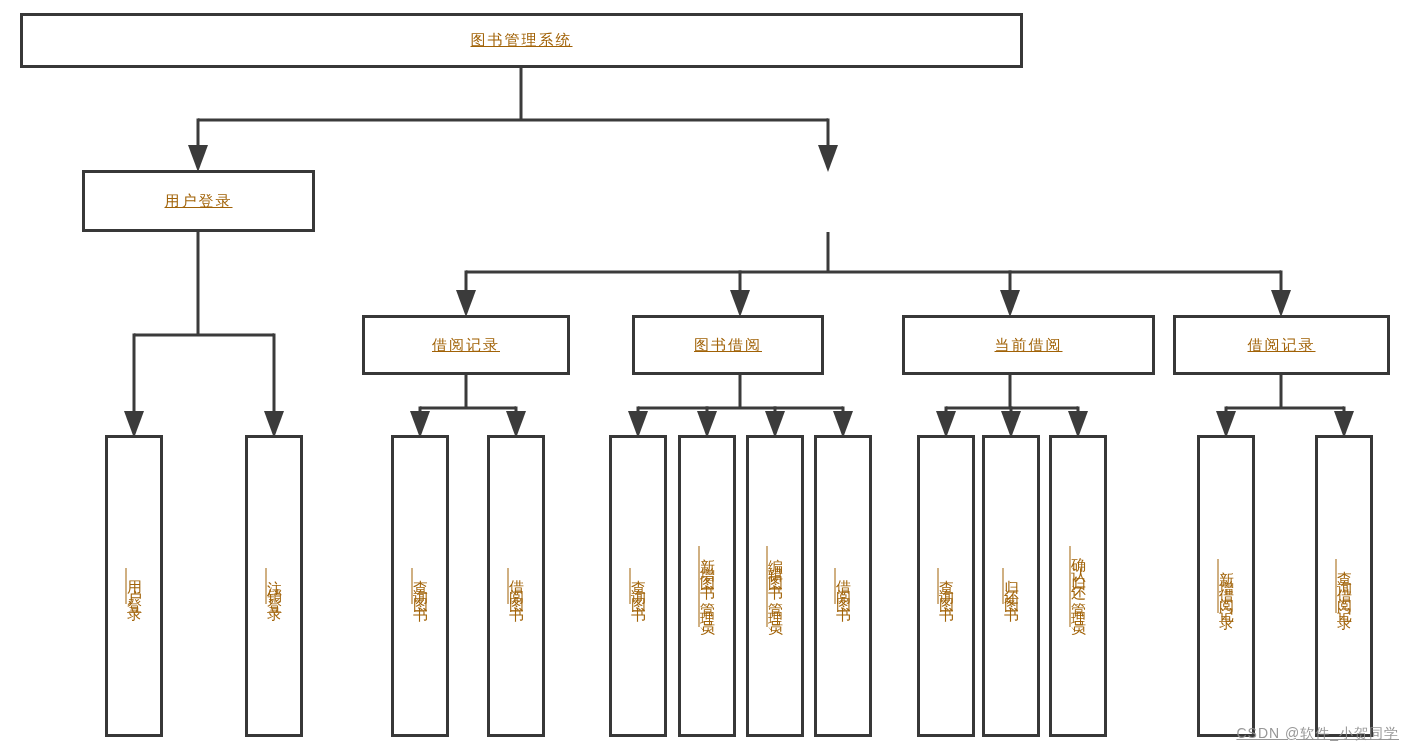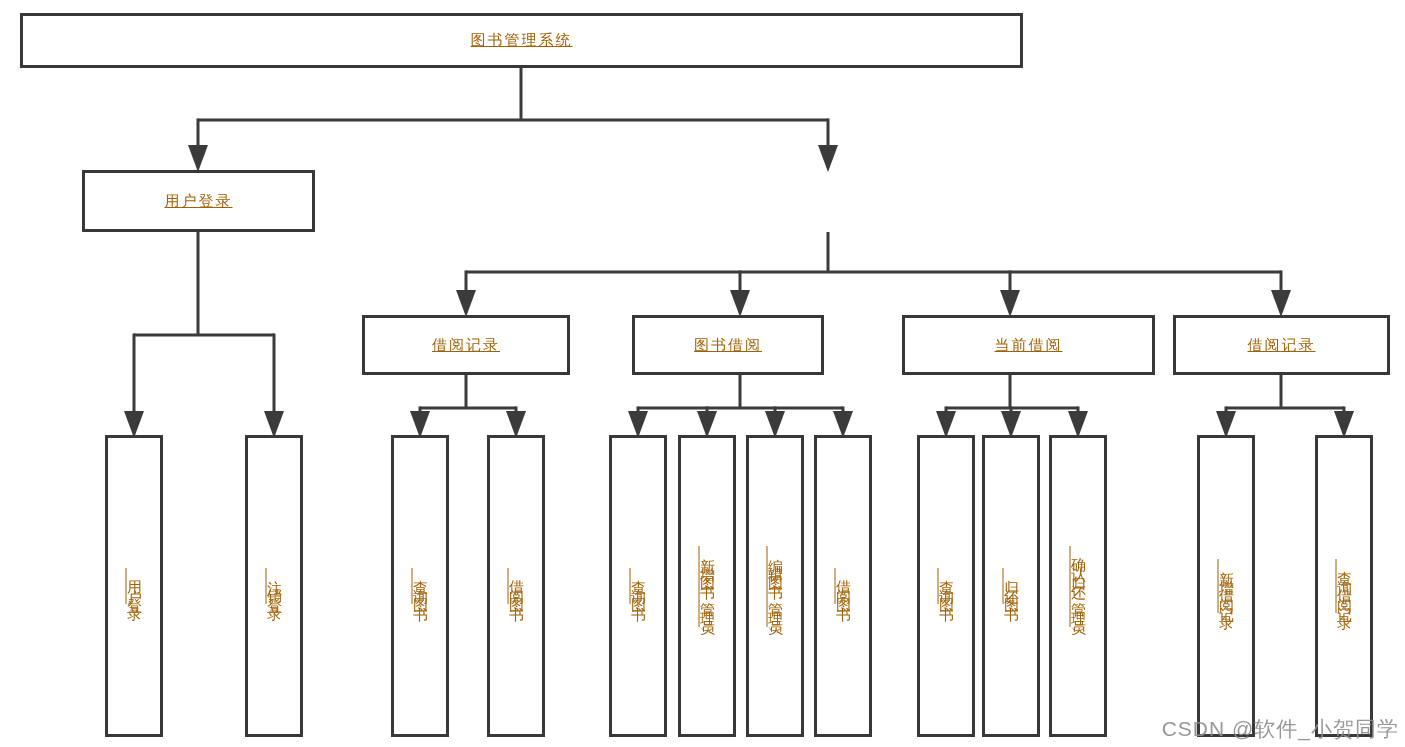--- a/index.html
+++ b/index.html
@@ -38,24 +38,25 @@
   .node.v {
     writing-mode: vertical-rl;
     text-orientation: mixed;
     letter-spacing: 9px;
     white-space: normal;
   }
   .watermark {
     position: absolute;
     right: 6px;
     bottom: 4px;
-    font-size: 21px;
+    font-size: 14px;
     color: rgba(142, 142, 142, 0.92);
     letter-spacing: 1px;
     z-index: 3;
+    text-decoration: underline;
   }
 </style>
 </head>
 <body>
 
 <div class="canvas">
 
   <svg class="connectors" viewBox="0 0 1405 747" xmlns="http://www.w3.org/2000/svg">
     <g stroke="#3b3b3b" stroke-width="3" fill="none">
 

